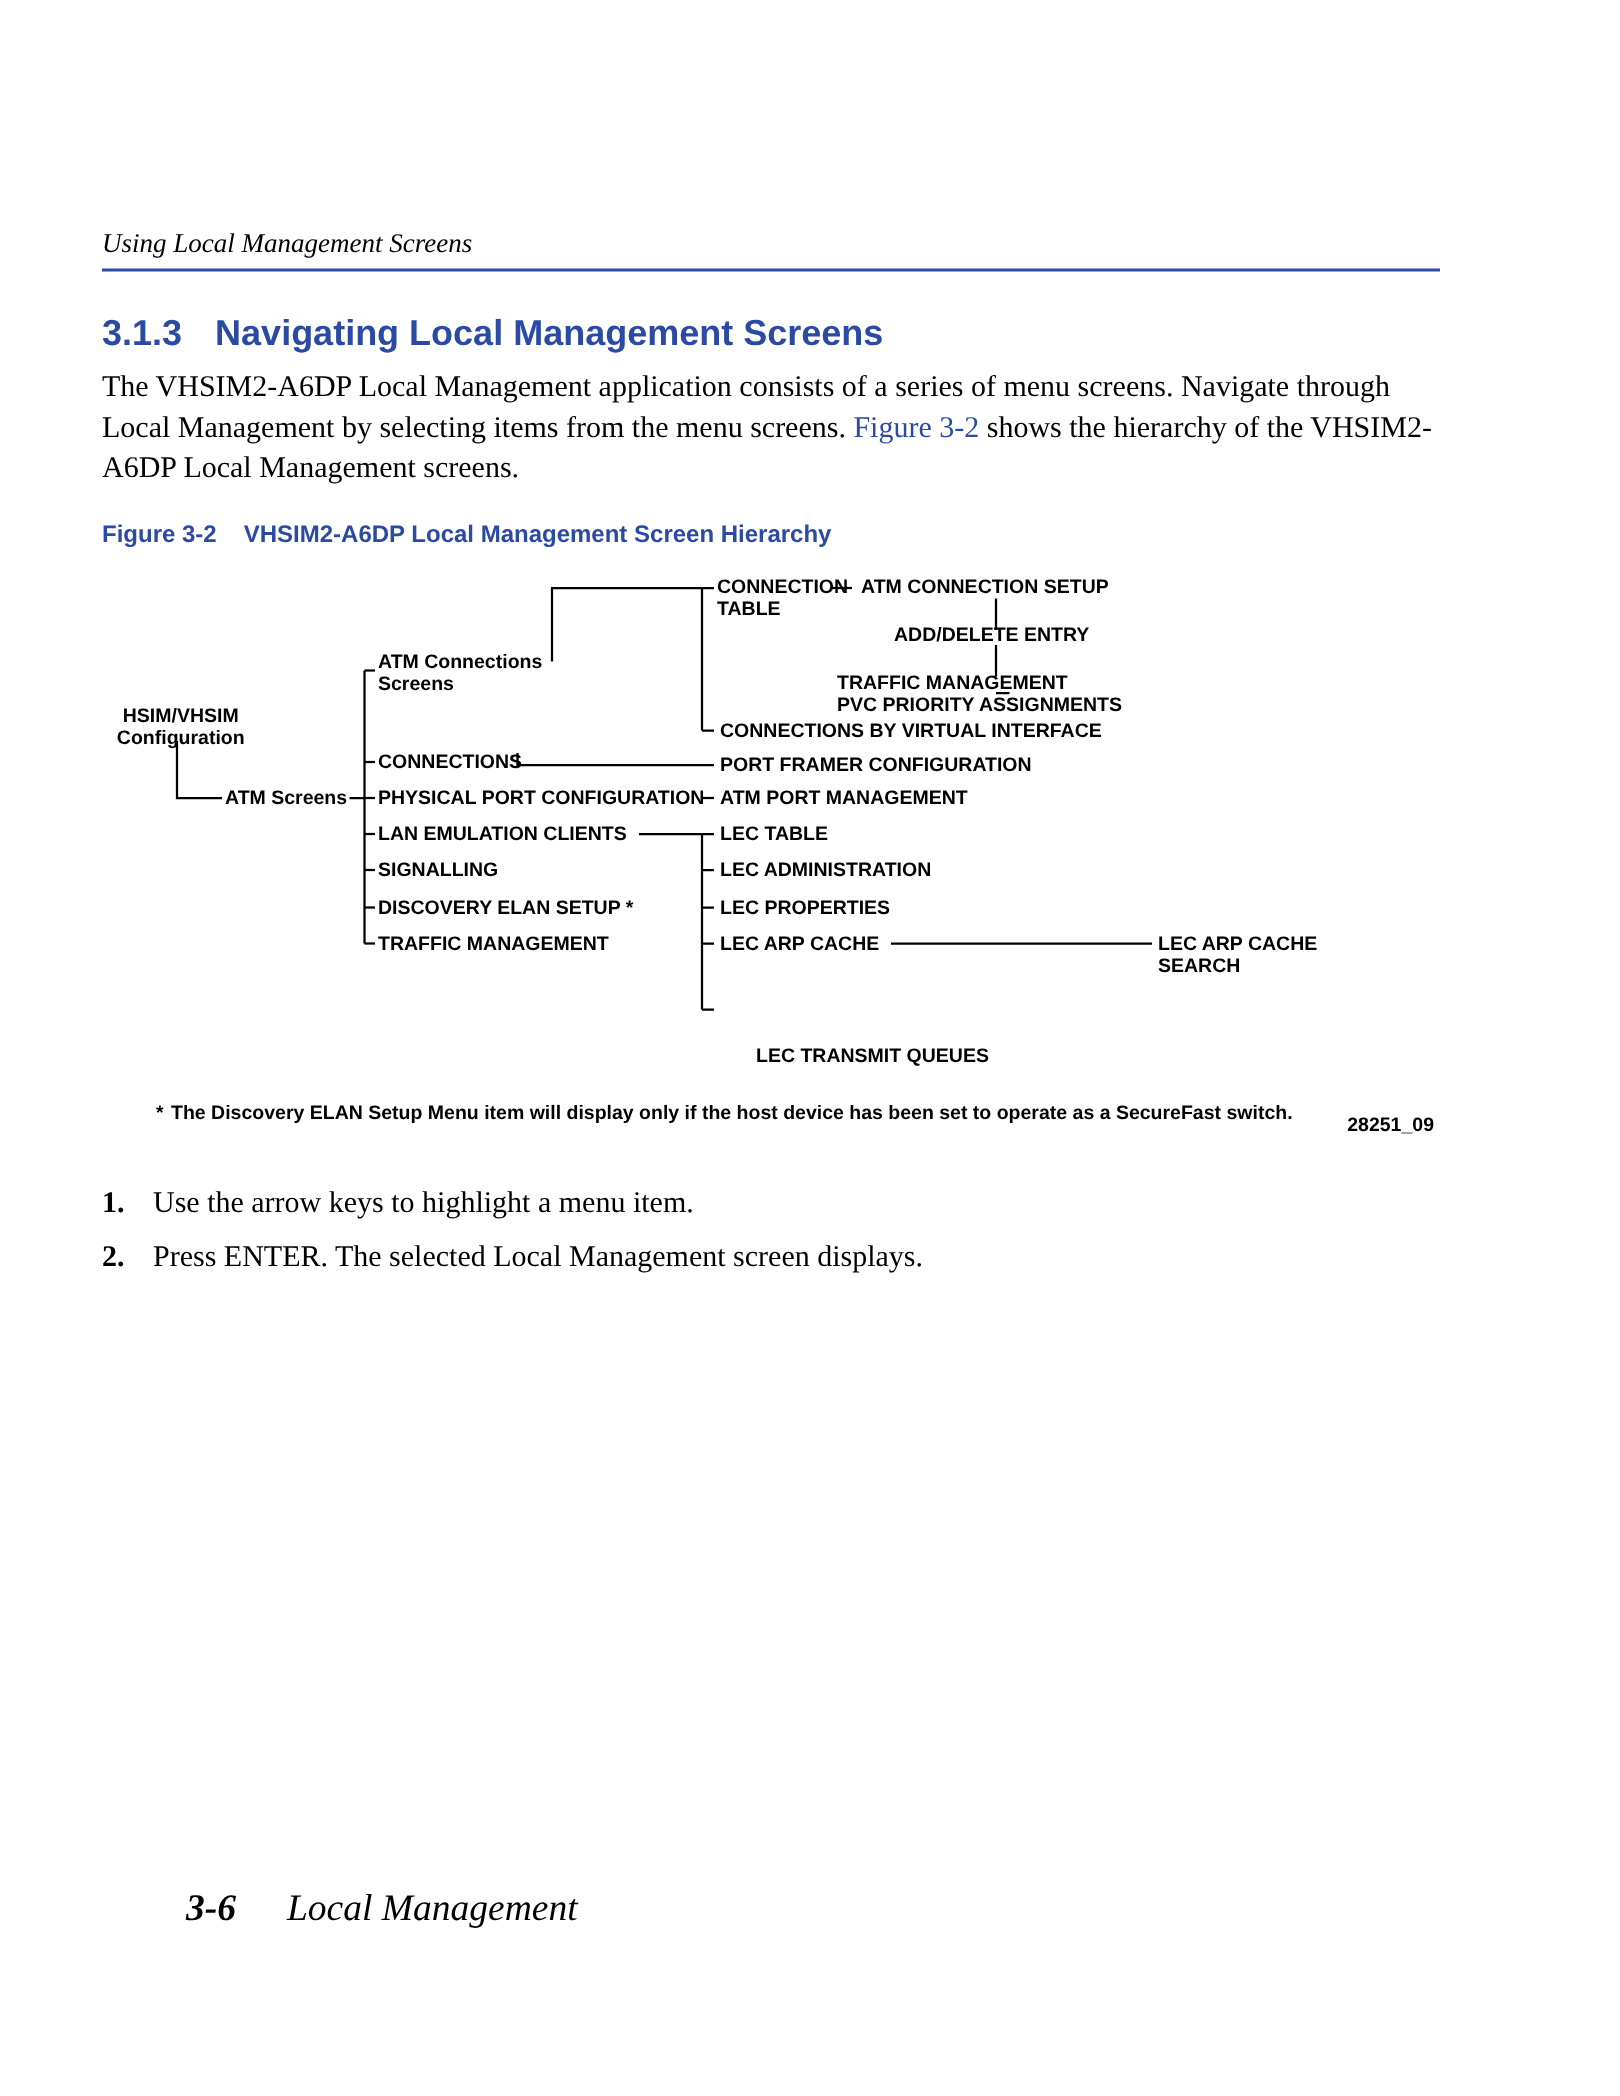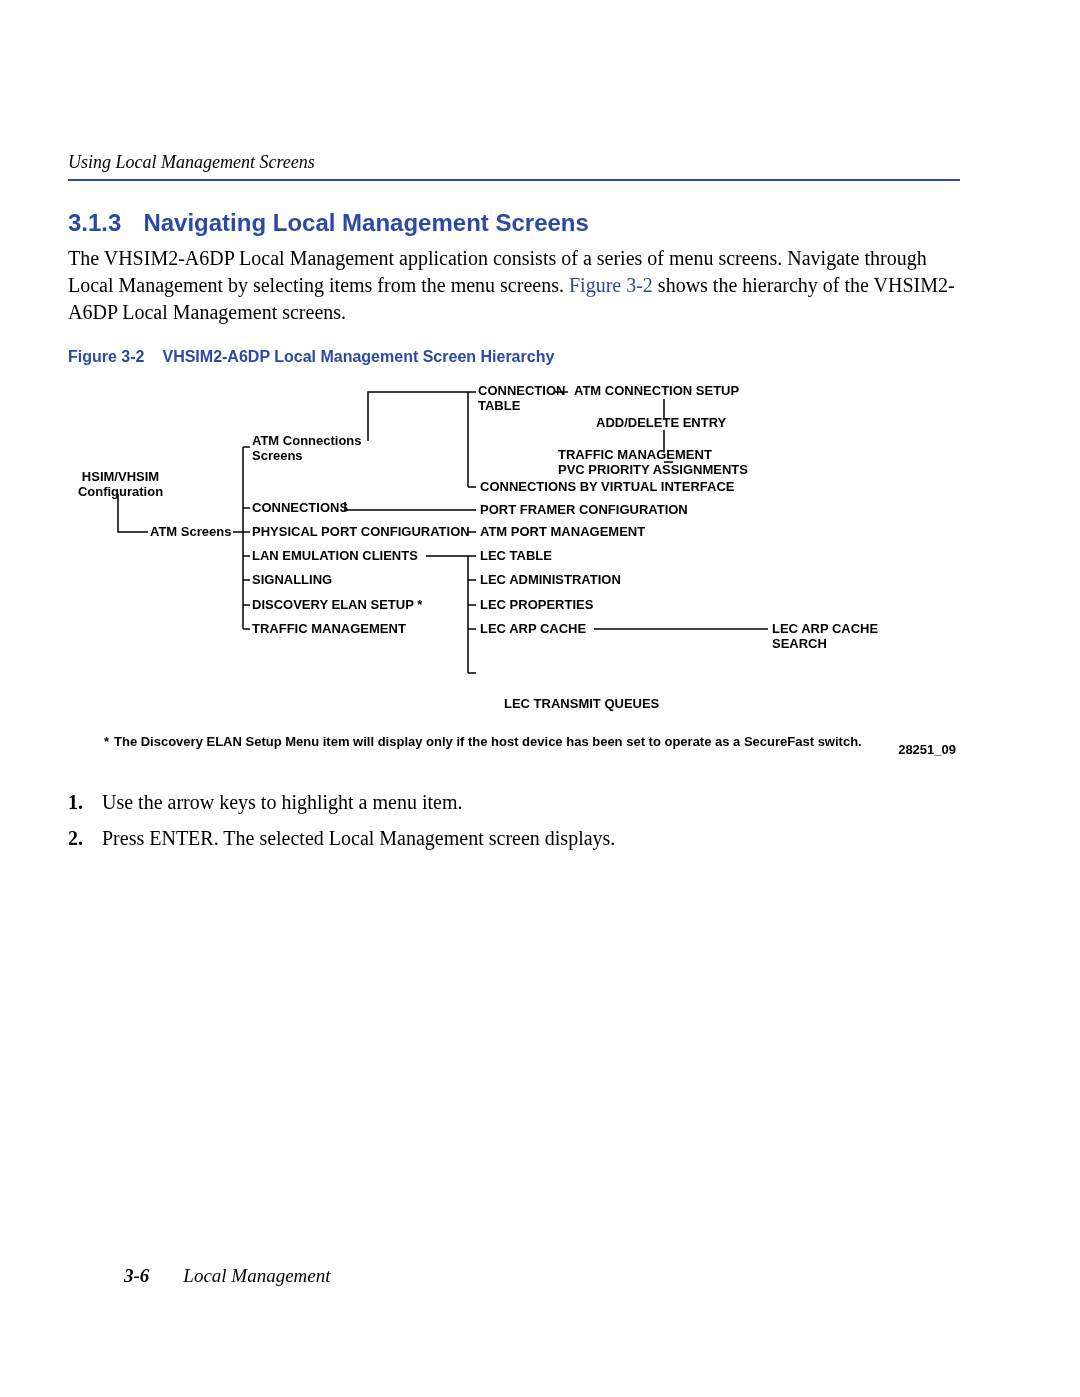--- a/index.html
+++ b/index.html
@@ -92,21 +92,21 @@
     padding-left: 0;
     margin: 6px 0 0 0;
     list-style: none;
   }
   .steps li { margin-bottom: 6px; padding-left: 34px; position: relative; }
   .steps li .n { position: absolute; left: 0; font-weight: 700; }
   .footer {
     position: absolute;
     left: 124px;
     bottom: 110px;
-    font-size: 19px;
+    font-size: 25px;
     font-style: italic;
   }
   .footer .pg { font-weight: 700; margin-right: 34px; font-style: italic; }
 </style>
 </head>
 <body>
 
 <div class="page">
 
   <div class="running-head">Using Local Management Screens</div>

